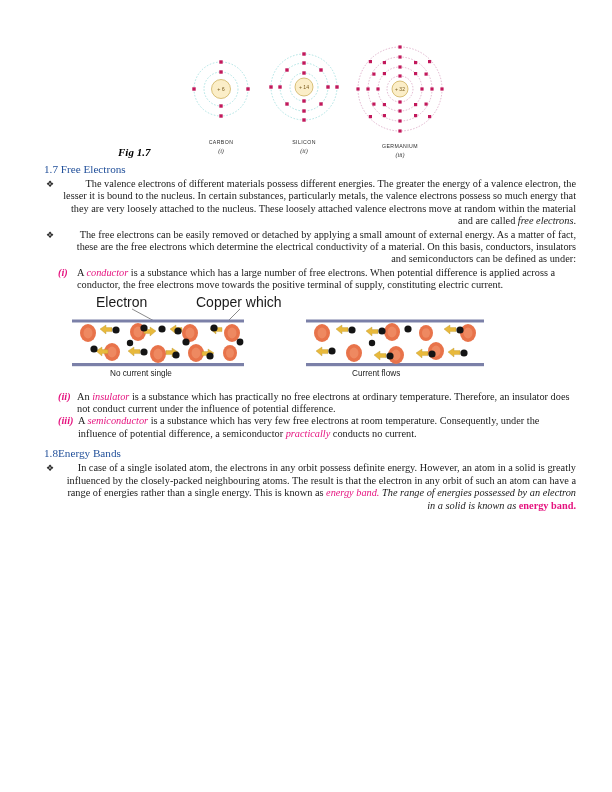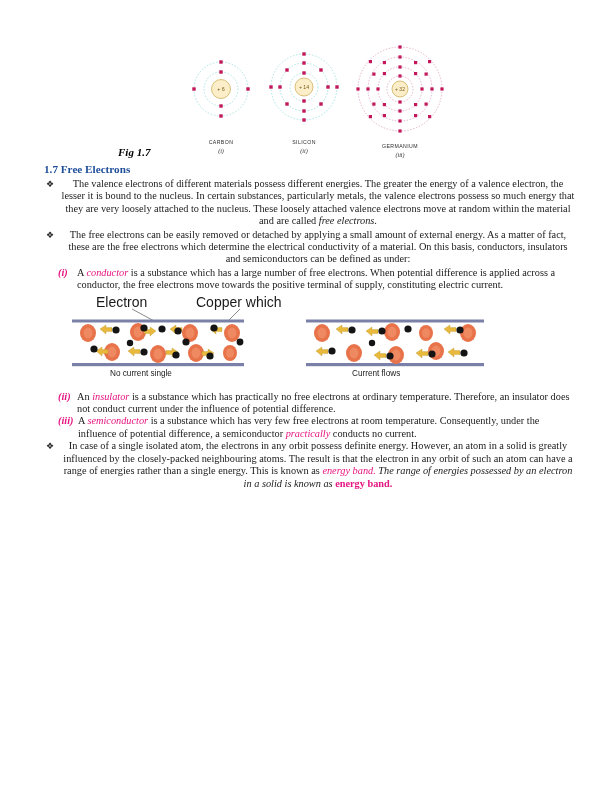--- a/index.html
+++ b/index.html
@@ -63,21 +63,21 @@
   
   .content {
     position: absolute;
     left: 44px;
     top: 162px;
     width: 532px;
   }
   h2.section-head {
     font-family: "Liberation Serif", serif;
     font-size: 11.2px;
-    font-weight: bold;
+    font-weight: normal;
     color: #1f4e99;
     margin: 0 0 2px 0;
     line-height: 1.25;
   }
   h2.section-head.second {
     margin-top: 6px;
   }
 
   .bullet-item {
     display: flex;
@@ -90,21 +90,21 @@
     font-size: 9px;
     line-height: 12.4px;
     color: #2a2a2a;
     text-align: left;
     padding-left: 2px;
   }
   .bullet-text {
     flex: 1 1 auto;
     font-size: 10.3px;
     line-height: 12.4px;
-    text-align: center;
+    text-align: right;
     color: #1a1a1a;
   }
 
   .roman-item {
     display: flex;
     align-items: flex-start;
     margin: 0;
     padding-left: 14px;
   }
   .roman-mark {
@@ -393,20 +393,21 @@
     <div class="roman-item">
       <div class="roman-mark">(ii)</div>
       <div class="roman-text"><span>An </span><i class="pink">insulator</i><span> is a substance which has practically no free electrons at ordinary temperature. Therefore, an insulator does not conduct current under the influence of potential difference.</span></div>
     </div>
 
     <div class="roman-item">
       <div class="roman-mark tight">(iii)</div>
       <div class="roman-text"><span>A </span><i class="pink">semiconductor</i><span> is a substance which has very few free electrons at room temperature. Consequently, under the influence of potential difference, a semiconductor </span><i class="pink">practically</i><span> conducts no current.</span></div>
     </div>
 
+    <h2 class="section-head second">1.8Energy Bands</h2>
 
     <div class="bullet-item">
       <div class="bullet-mark">❖</div>
       <div class="bullet-text"><span>In case of a single isolated atom, the electrons in any orbit possess definite energy. However, an atom in a solid is greatly influenced by the closely-packed neighbouring atoms. The result is that the electron in any orbit of such an atom can have a range of energies rather than a single energy. This is known as </span><i class="pink">energy band.</i><i class="plain"> The range of energies possessed by an electron in a solid is known as </i><b class="pink">energy band.</b></div>
     </div>
 
   </div>
 </div>
 
 </body></html>

